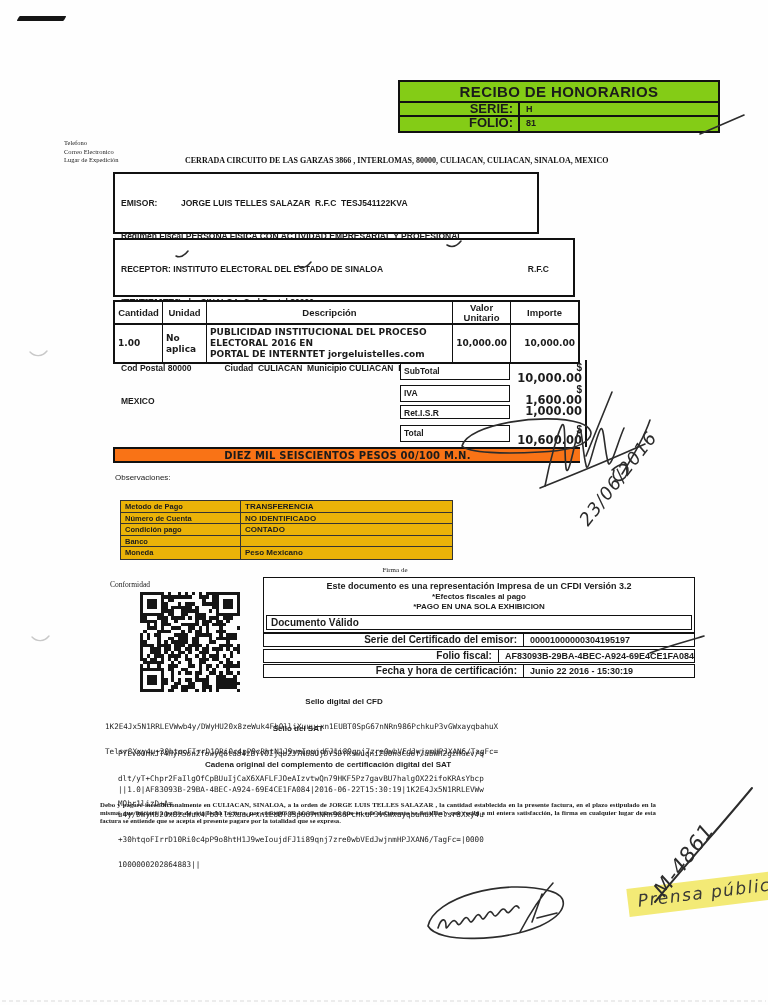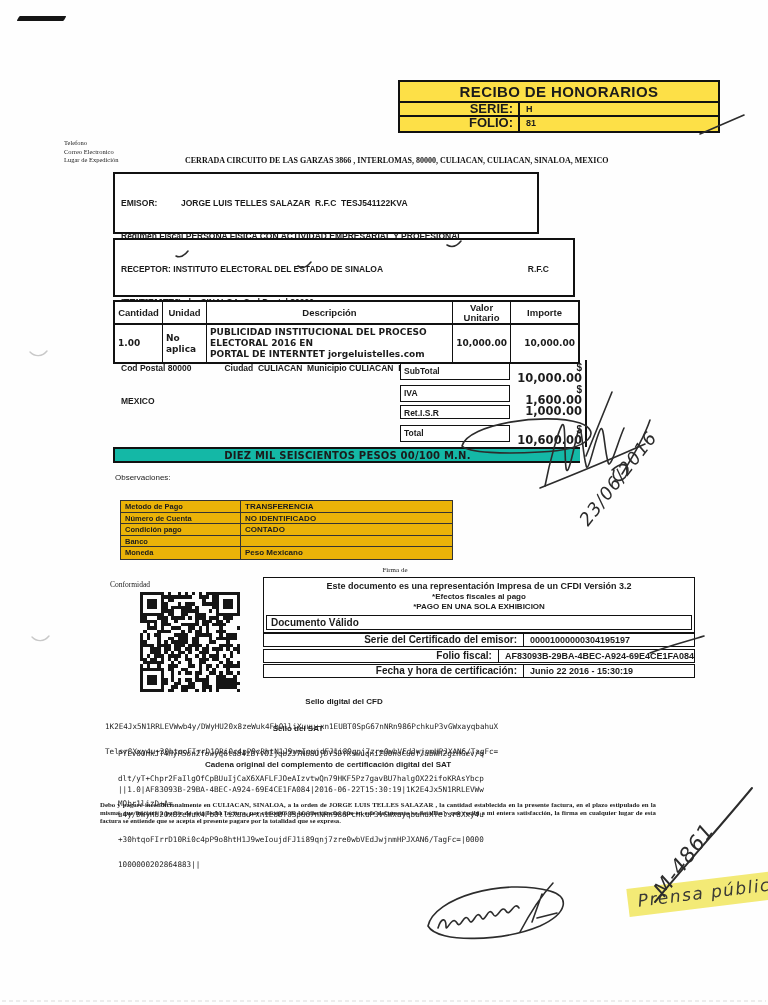--- a/index.html
+++ b/index.html
@@ -12,21 +12,21 @@
   .abs { position:absolute; }
 
   
   .top-dash { left:18px; top:16px; width:47px; height:5px; background:#151515; border-radius:1px; transform:skewX(-30deg); }
 
   
   .contact { left:64px; top:139px; font-family:"Liberation Serif", serif; font-size:6.5px; line-height:8.5px; color:#222; }
   .lugar-value { left:185px; top:156px; font-family:"Liberation Serif", serif; font-weight:bold; font-size:8px; color:#111; white-space:nowrap; }
 
   
-  .hdr { left:398px; top:80px; width:322px; border:2px solid #111; background:#fde047; }
+  .hdr { left:398px; top:80px; width:322px; border:2px solid #111; background:#84cc16; }
   .hdr-title { height:21px; border-bottom:2px solid #111; text-align:center; font-weight:bold; font-size:15px; line-height:20px; letter-spacing:.4px; }
   .hdr-row { display:flex; height:14px; border-bottom:2px solid #111; }
   .hdr-row:last-child { border-bottom:none; }
   .hdr-label { width:120px; border-right:2px solid #111; text-align:right; font-weight:bold; font-size:13px; line-height:12px; padding-right:5px; }
   .hdr-val { flex:1; font-weight:bold; font-size:9px; line-height:12px; padding-left:6px; }
 
   
   .party { border:2px solid #111; background:#fff; padding:2px 6px; font-size:8.5px; font-weight:bold; line-height:11px; white-space:pre-wrap; }
   .emisor { left:113px; top:172px; width:426px; height:62px; }
   .receptor { left:113px; top:238px; width:462px; height:59px; }
@@ -47,21 +47,21 @@
   
   .totals { left:400px; top:360px; width:187px; height:87px; border-right:2px solid #111; }
   .tot-row { display:flex; align-items:flex-start; }
   .tot-label { width:110px; border:1.5px solid #111; font-weight:bold; font-size:8.5px; line-height:11px; padding:2px 3px; background:#fff; }
   .tot-val { flex:1; text-align:right; padding-right:3px; }
   .tot-cur { font-weight:bold; font-size:10px; line-height:9px; }
   .tot-amt { font-weight:bold; font-size:11.5px; line-height:12px; font-family:"DejaVu Sans", sans-serif; }
 
   
   .words { left:113px; top:447px; width:467px; height:16px; border-top:2px solid #111; border-bottom:2px solid #111; border-left:2px solid #111;
-           text-align:center; font-weight:bold; font-size:10px; line-height:14px; font-family:"DejaVu Sans", sans-serif; letter-spacing:.2px; background:#14b8a6; }
+           text-align:center; font-weight:bold; font-size:10px; line-height:14px; font-family:"DejaVu Sans", sans-serif; letter-spacing:.2px; background:#f97316; }
 
   .obs { left:115px; top:473px; font-size:8px; color:#222; }
 
   
   .pay { left:120px; top:500px; width:333px; border:1.5px solid #333; background:#eab308; }
   .pay-row { display:flex; height:11.5px; border-bottom:1px solid #333; }
   .pay-row:last-child { border-bottom:none; }
   .pay-label { width:120px; border-right:1px solid #333; font-weight:bold; font-size:7.5px; line-height:10px; padding:1px 4px; }
   .pay-val { flex:1; font-weight:bold; font-size:8px; line-height:10px; padding:1px 4px; }
 

